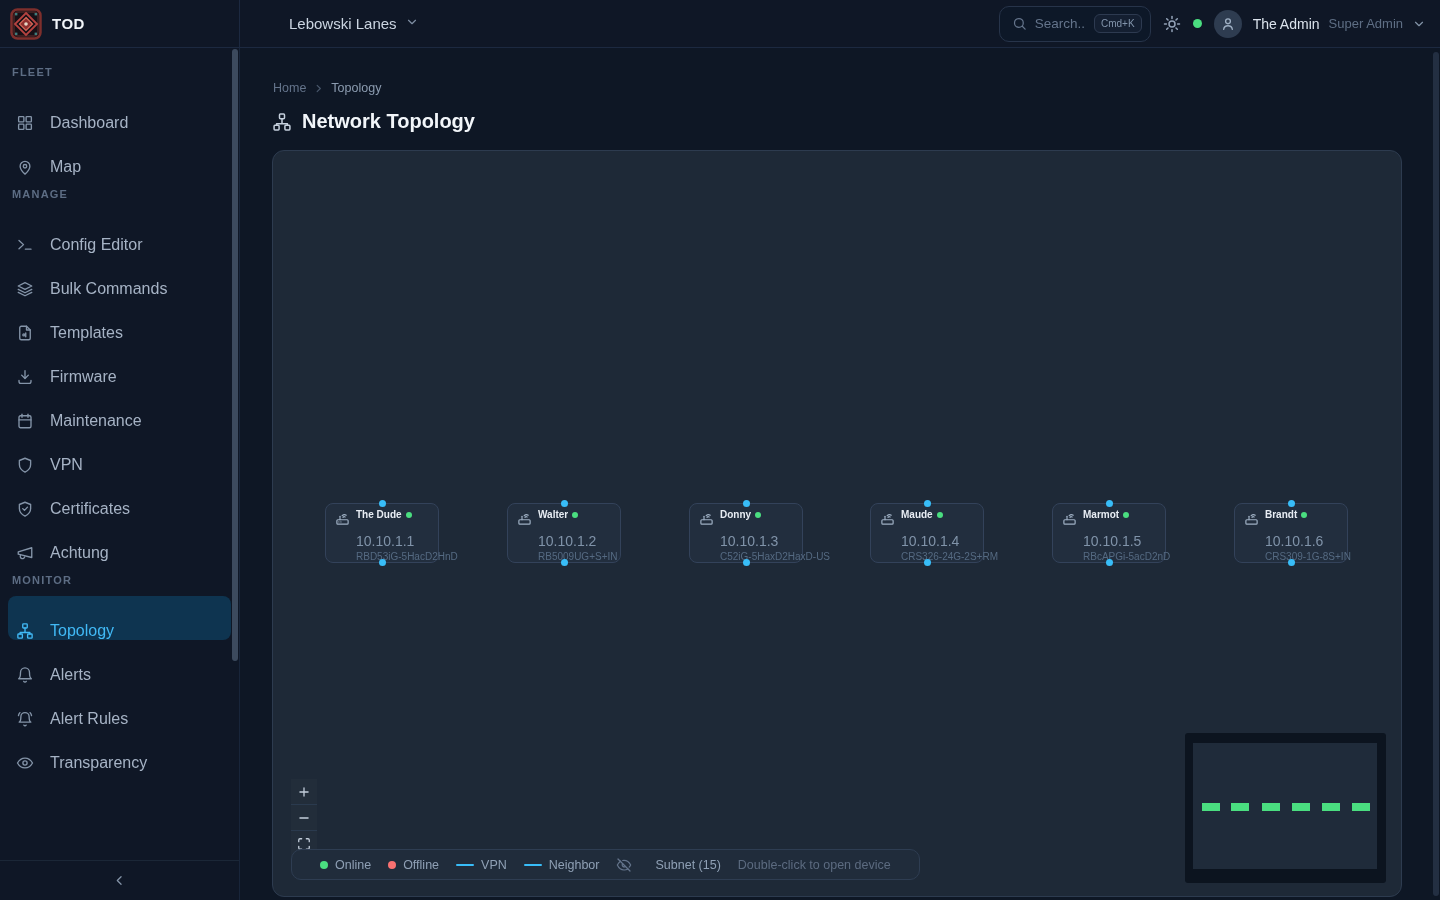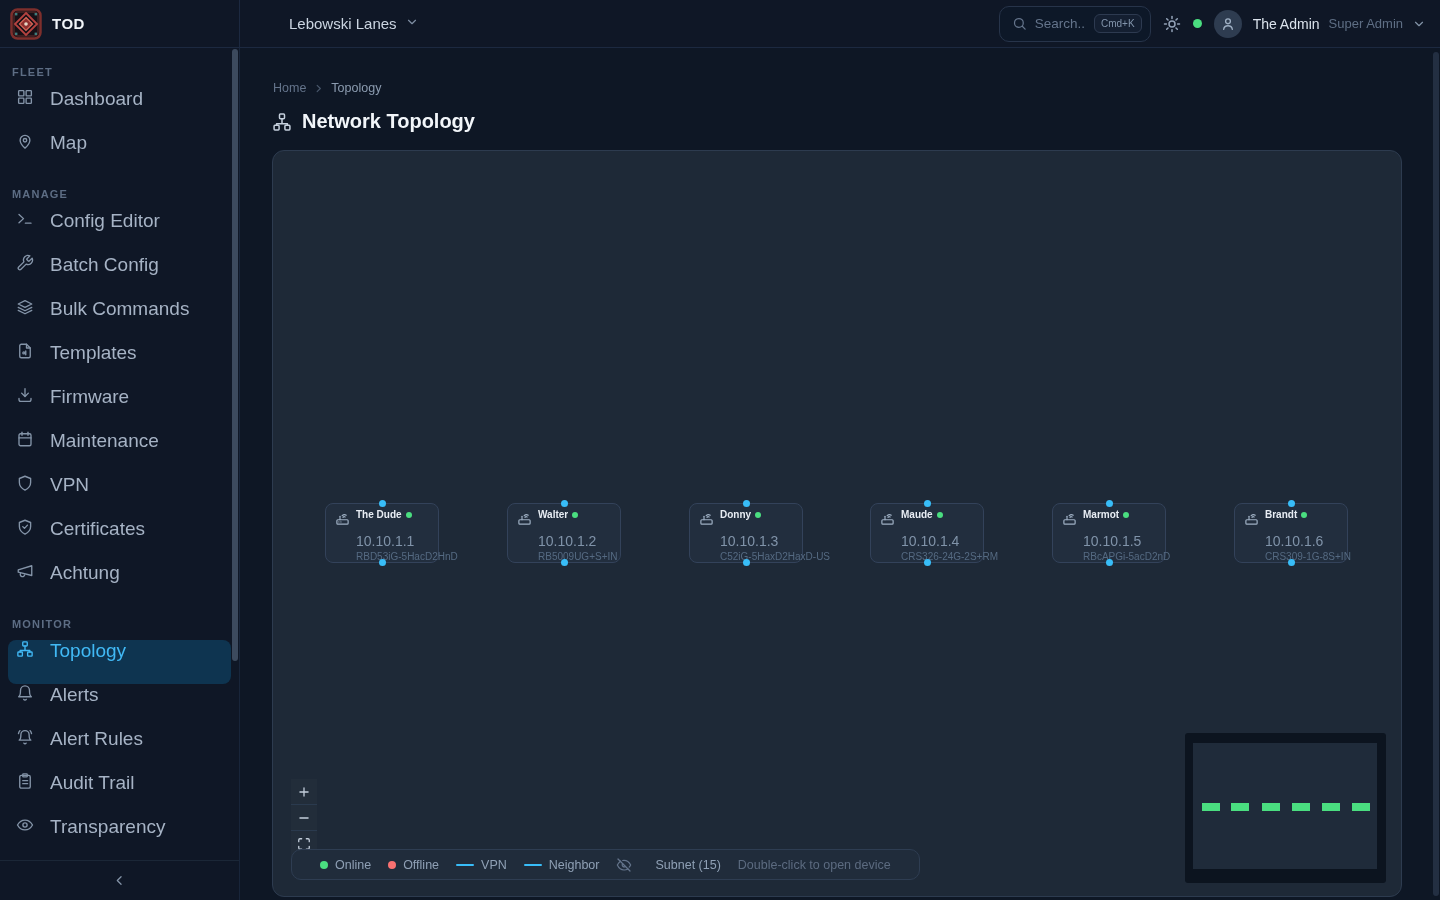--- a/index.html
+++ b/index.html
@@ -58,23 +58,23 @@
     position:absolute; top:48px; left:0; bottom:0; width:240px;
     background:#0f1726; border-right:1px solid #18253a;
     display:flex; flex-direction:column; z-index:20;
   }
   .sidebar-nav { flex:1; overflow:hidden; padding:14px 8px 0 8px; position:relative; }
   .section-label {
     font-size:11px; letter-spacing:1.2px; color:#5d6d84; font-weight:bold;
     padding:12px 4px 10px 4px;
   }
   .side-item {
-    height:44px; display:flex; align-items:flex-start; gap:16px;
+    height:44px; display:flex; align-items:flex-end; gap:16px;
     padding:0 8px; border-radius:8px; cursor:pointer;
-    color:#a6b3c5; font-size:19px;
+    color:#a6b3c5; font-size:16px;
   }
   .side-item .ic { color:#8494a8; flex:0 0 auto; }
   .side-item.active { background:#0e3450; color:#41b9f5; }
   .side-item.active .ic { color:#41b9f5; }
   .sidebar-scrollthumb {
     position:absolute; right:1px; top:1px; width:6px; height:612px;
     background:#3c4a5e; border-radius:3px;
   }
   .sidebar-footer {
     flex:0 0 40px; border-top:1px solid #1b2737;
@@ -248,26 +248,20 @@
 
     <div class="side-item">
       <svg class="ic" width="18" height="18" viewBox="0 0 24 24" fill="none" stroke="currentColor" stroke-width="1.8" stroke-linecap="round" stroke-linejoin="round">
           <polyline points="4 6 10 11.5 4 17"></polyline>
           <line x1="12.5" y1="17.5" x2="20" y2="17.5"></line>
         </svg>
       <span>Config Editor</span>
     </div>
     <div class="side-item">
       <svg class="ic" width="18" height="18" viewBox="0 0 24 24" fill="none" stroke="currentColor" stroke-width="1.8" stroke-linecap="round" stroke-linejoin="round">
-          <path d="M14.7 6.3a1 1 0 0 0 0 1.4l1.6 1.6a1 1 0 0 0 1.4 0l3.77-3.77a6 6 0 0 1-7.94 7.94l-6.91 6.91a2.12 2.12 0 0 1-3-3l6.91-6.91a6 6 0 0 1 7.94-7.94l-3.76 3.76z"></path>
-        </svg>
-      <span>Batch Config</span>
-    </div>
-    <div class="side-item">
-      <svg class="ic" width="18" height="18" viewBox="0 0 24 24" fill="none" stroke="currentColor" stroke-width="1.8" stroke-linecap="round" stroke-linejoin="round">
           <path d="M12 3.5 21 8l-9 4.5L3 8l9-4.5z"></path>
           <polyline points="3 12.5 12 17 21 12.5"></polyline>
           <polyline points="3 16.5 12 21 21 16.5"></polyline>
         </svg>
       <span>Bulk Commands</span>
     </div>
     <div class="side-item">
       <svg class="ic" width="18" height="18" viewBox="0 0 24 24" fill="none" stroke="currentColor" stroke-width="1.8" stroke-linecap="round" stroke-linejoin="round">
           <path d="M14 3H7a2 2 0 0 0-2 2v14a2 2 0 0 0 2 2h10a2 2 0 0 0 2-2V8l-5-5z"></path>
           <polyline points="14 3 14 8 19 8"></polyline>
@@ -333,29 +327,20 @@
       <span>Alerts</span>
     </div>
     <div class="side-item">
       <svg class="ic" width="18" height="18" viewBox="0 0 24 24" fill="none" stroke="currentColor" stroke-width="1.8" stroke-linecap="round" stroke-linejoin="round">
           <path d="M17.5 9a5.5 5.5 0 0 0-11 0c0 6-2.2 7.2-2.2 7.2h15.4S17.5 15 17.5 9z"></path>
           <path d="M10.5 20.2a1.8 1.8 0 0 0 3 0"></path>
           <path d="M3.3 7.5a8 8 0 0 1 1.9-4"></path>
           <path d="M20.7 7.5a8 8 0 0 0-1.9-4"></path>
         </svg>
       <span>Alert Rules</span>
-    </div>
-    <div class="side-item">
-      <svg class="ic" width="18" height="18" viewBox="0 0 24 24" fill="none" stroke="currentColor" stroke-width="1.8" stroke-linecap="round" stroke-linejoin="round">
-          <rect x="5" y="4.5" width="14" height="17" rx="2"></rect>
-          <rect x="9" y="2.5" width="6" height="4" rx="1"></rect>
-          <line x1="9" y1="11.5" x2="15.5" y2="11.5"></line>
-          <line x1="9" y1="15.5" x2="15.5" y2="15.5"></line>
-        </svg>
-      <span>Audit Trail</span>
     </div>
     <div class="side-item">
       <svg class="ic" width="18" height="18" viewBox="0 0 24 24" fill="none" stroke="currentColor" stroke-width="1.8" stroke-linecap="round" stroke-linejoin="round">
           <path d="M2 12s3.6-6.5 10-6.5S22 12 22 12s-3.6 6.5-10 6.5S2 12 2 12z"></path>
           <circle cx="12" cy="12" r="2.8"></circle>
         </svg>
       <span>Transparency</span>
     </div>
 
     <div class="sidebar-scrollthumb"></div>

